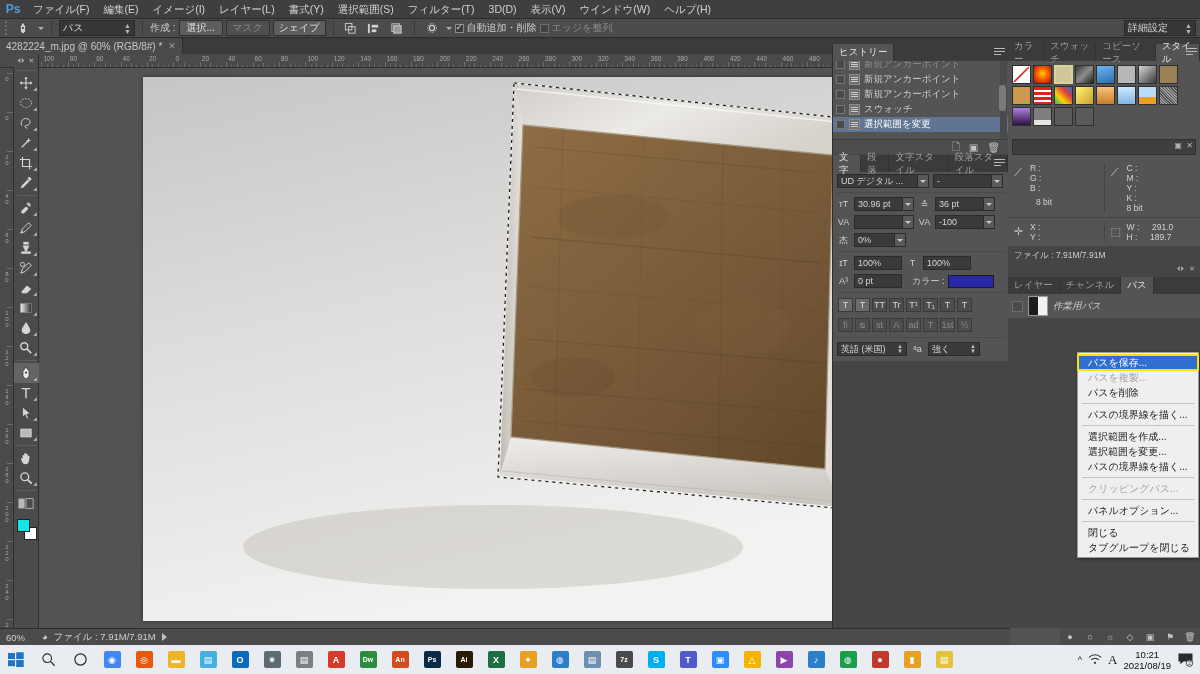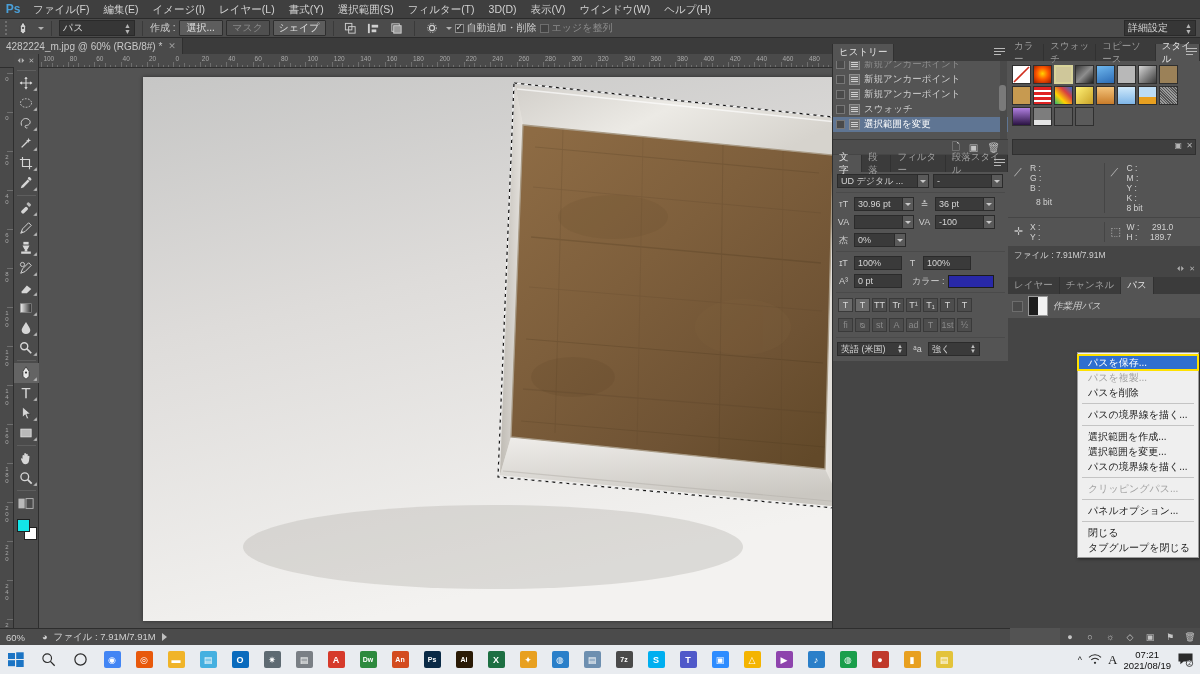--- a/index.html
+++ b/index.html
@@ -826,21 +826,21 @@
     </div>
     <div class="panel-footer">
       <span class="pf-ico">🗋</span>
       <span class="pf-ico">▣</span>
       <span class="pf-ico">🗑</span>
     </div>
 
     <div class="paneltabs" style="margin-top:1px">
       <div class="ptab active">文字</div>
       <div class="ptab">段落</div>
-      <div class="ptab">フィルター</div>
+      <div class="ptab">文字スタイル</div>
       <div class="ptab">段落スタイル</div>
       <div class="pmenu">
           <i></i>
           <i></i>
           <i></i>
         </div>
     </div>
     <div class="panel-body" style="padding-bottom:3px">
       <div class="cp-row">
         <div class="cp-field" style="width:92px">
@@ -1174,21 +1174,21 @@
       <span>^</span>
       <span>
         <svg width="14" height="12" viewBox="0 0 16 14">
             <path d="M1 5 A10 10 0 0 1 15 5" fill="none" stroke="#2b2b2b" stroke-width="1.2"></path>
             <path d="M3.6 8 A6.5 6.5 0 0 1 12.4 8" fill="none" stroke="#2b2b2b" stroke-width="1.2"></path>
             <circle cx="8" cy="11.4" r="1.3" fill="#2b2b2b"></circle>
           </svg>
       </span>
       <span style="font-size:13px;font-family:'Liberation Serif',serif;">A</span>
       <span class="clock">
-        <div>07:21</div>
+        <div>10:21</div>
         <div>2021/08/19</div>
       </span>
       <span class="notif">
         <svg width="17" height="15" viewBox="0 0 18 16">
             <path d="M1.5 1.5 H16.5 V10 H7 L3.5 13 V10 H1.5 Z" fill="#2b2b2b"></path>
             <circle cx="13.2" cy="12" r="3.4" fill="#e9ecf0" stroke="#2b2b2b" stroke-width="0.9"></circle>
             <text x="13.2" y="14" font-size="5" text-anchor="middle" fill="#2b2b2b" font-family="Liberation Sans">2</text>
           </svg>
       </span>
     </div>

